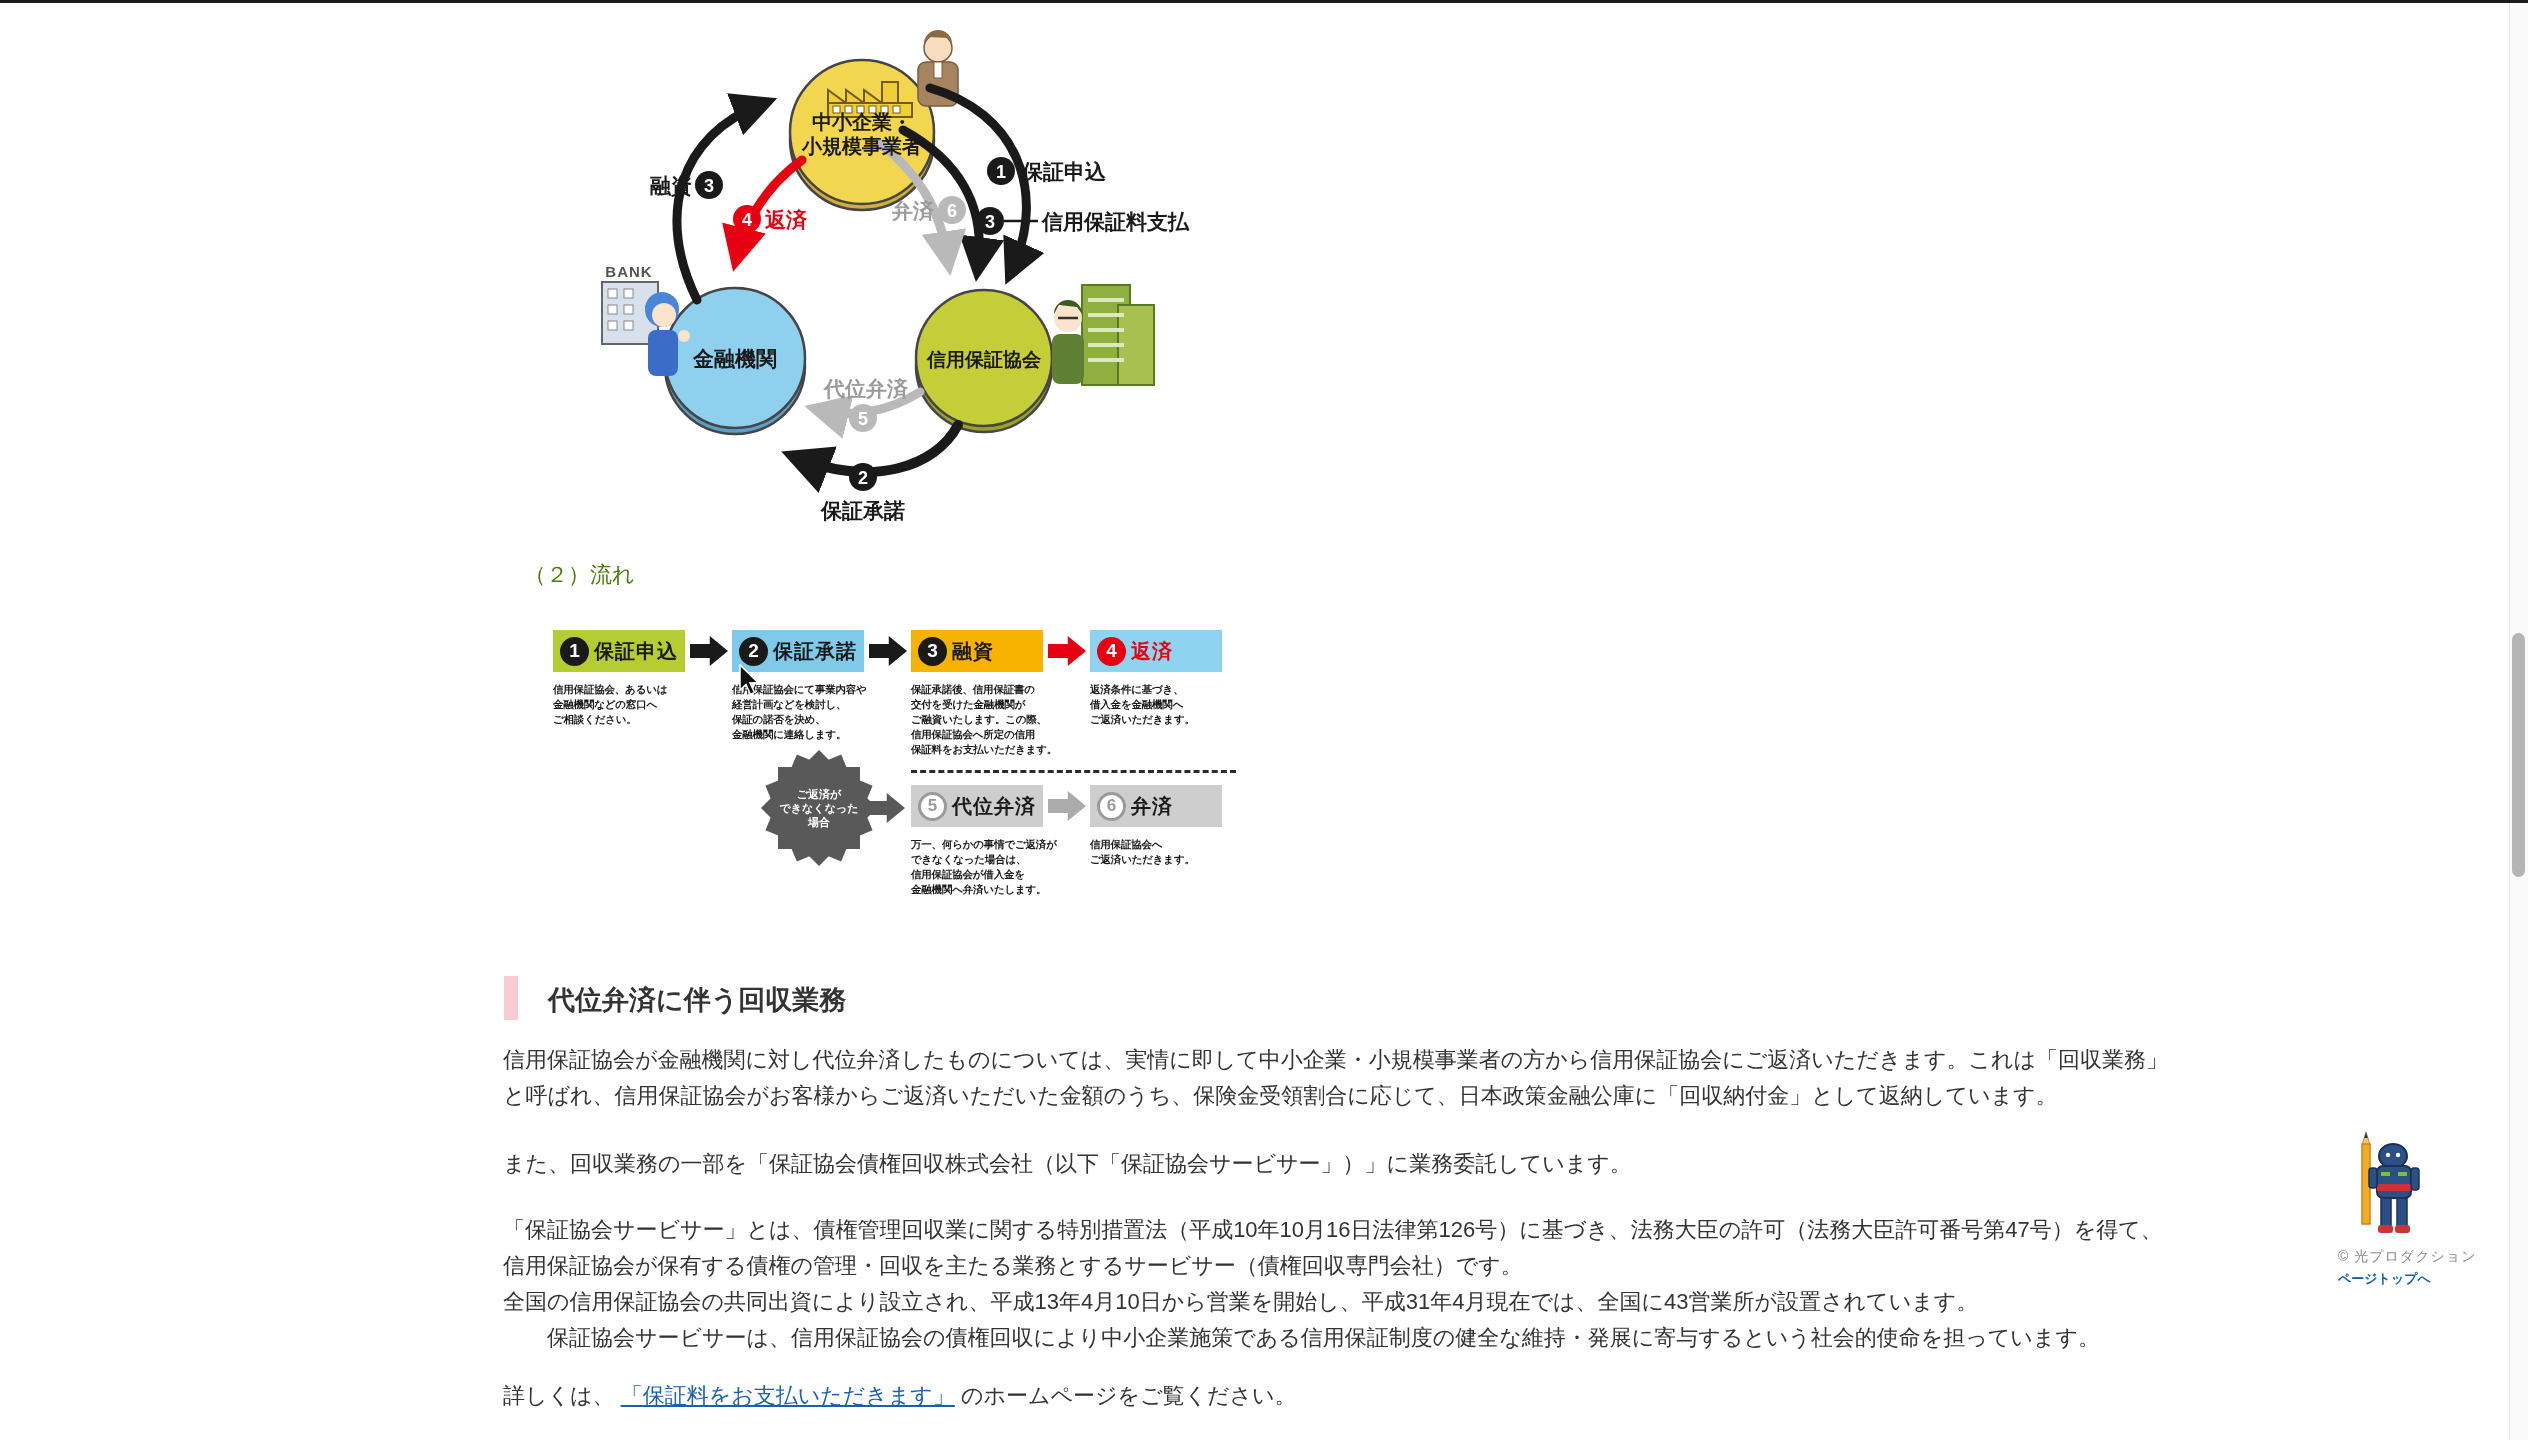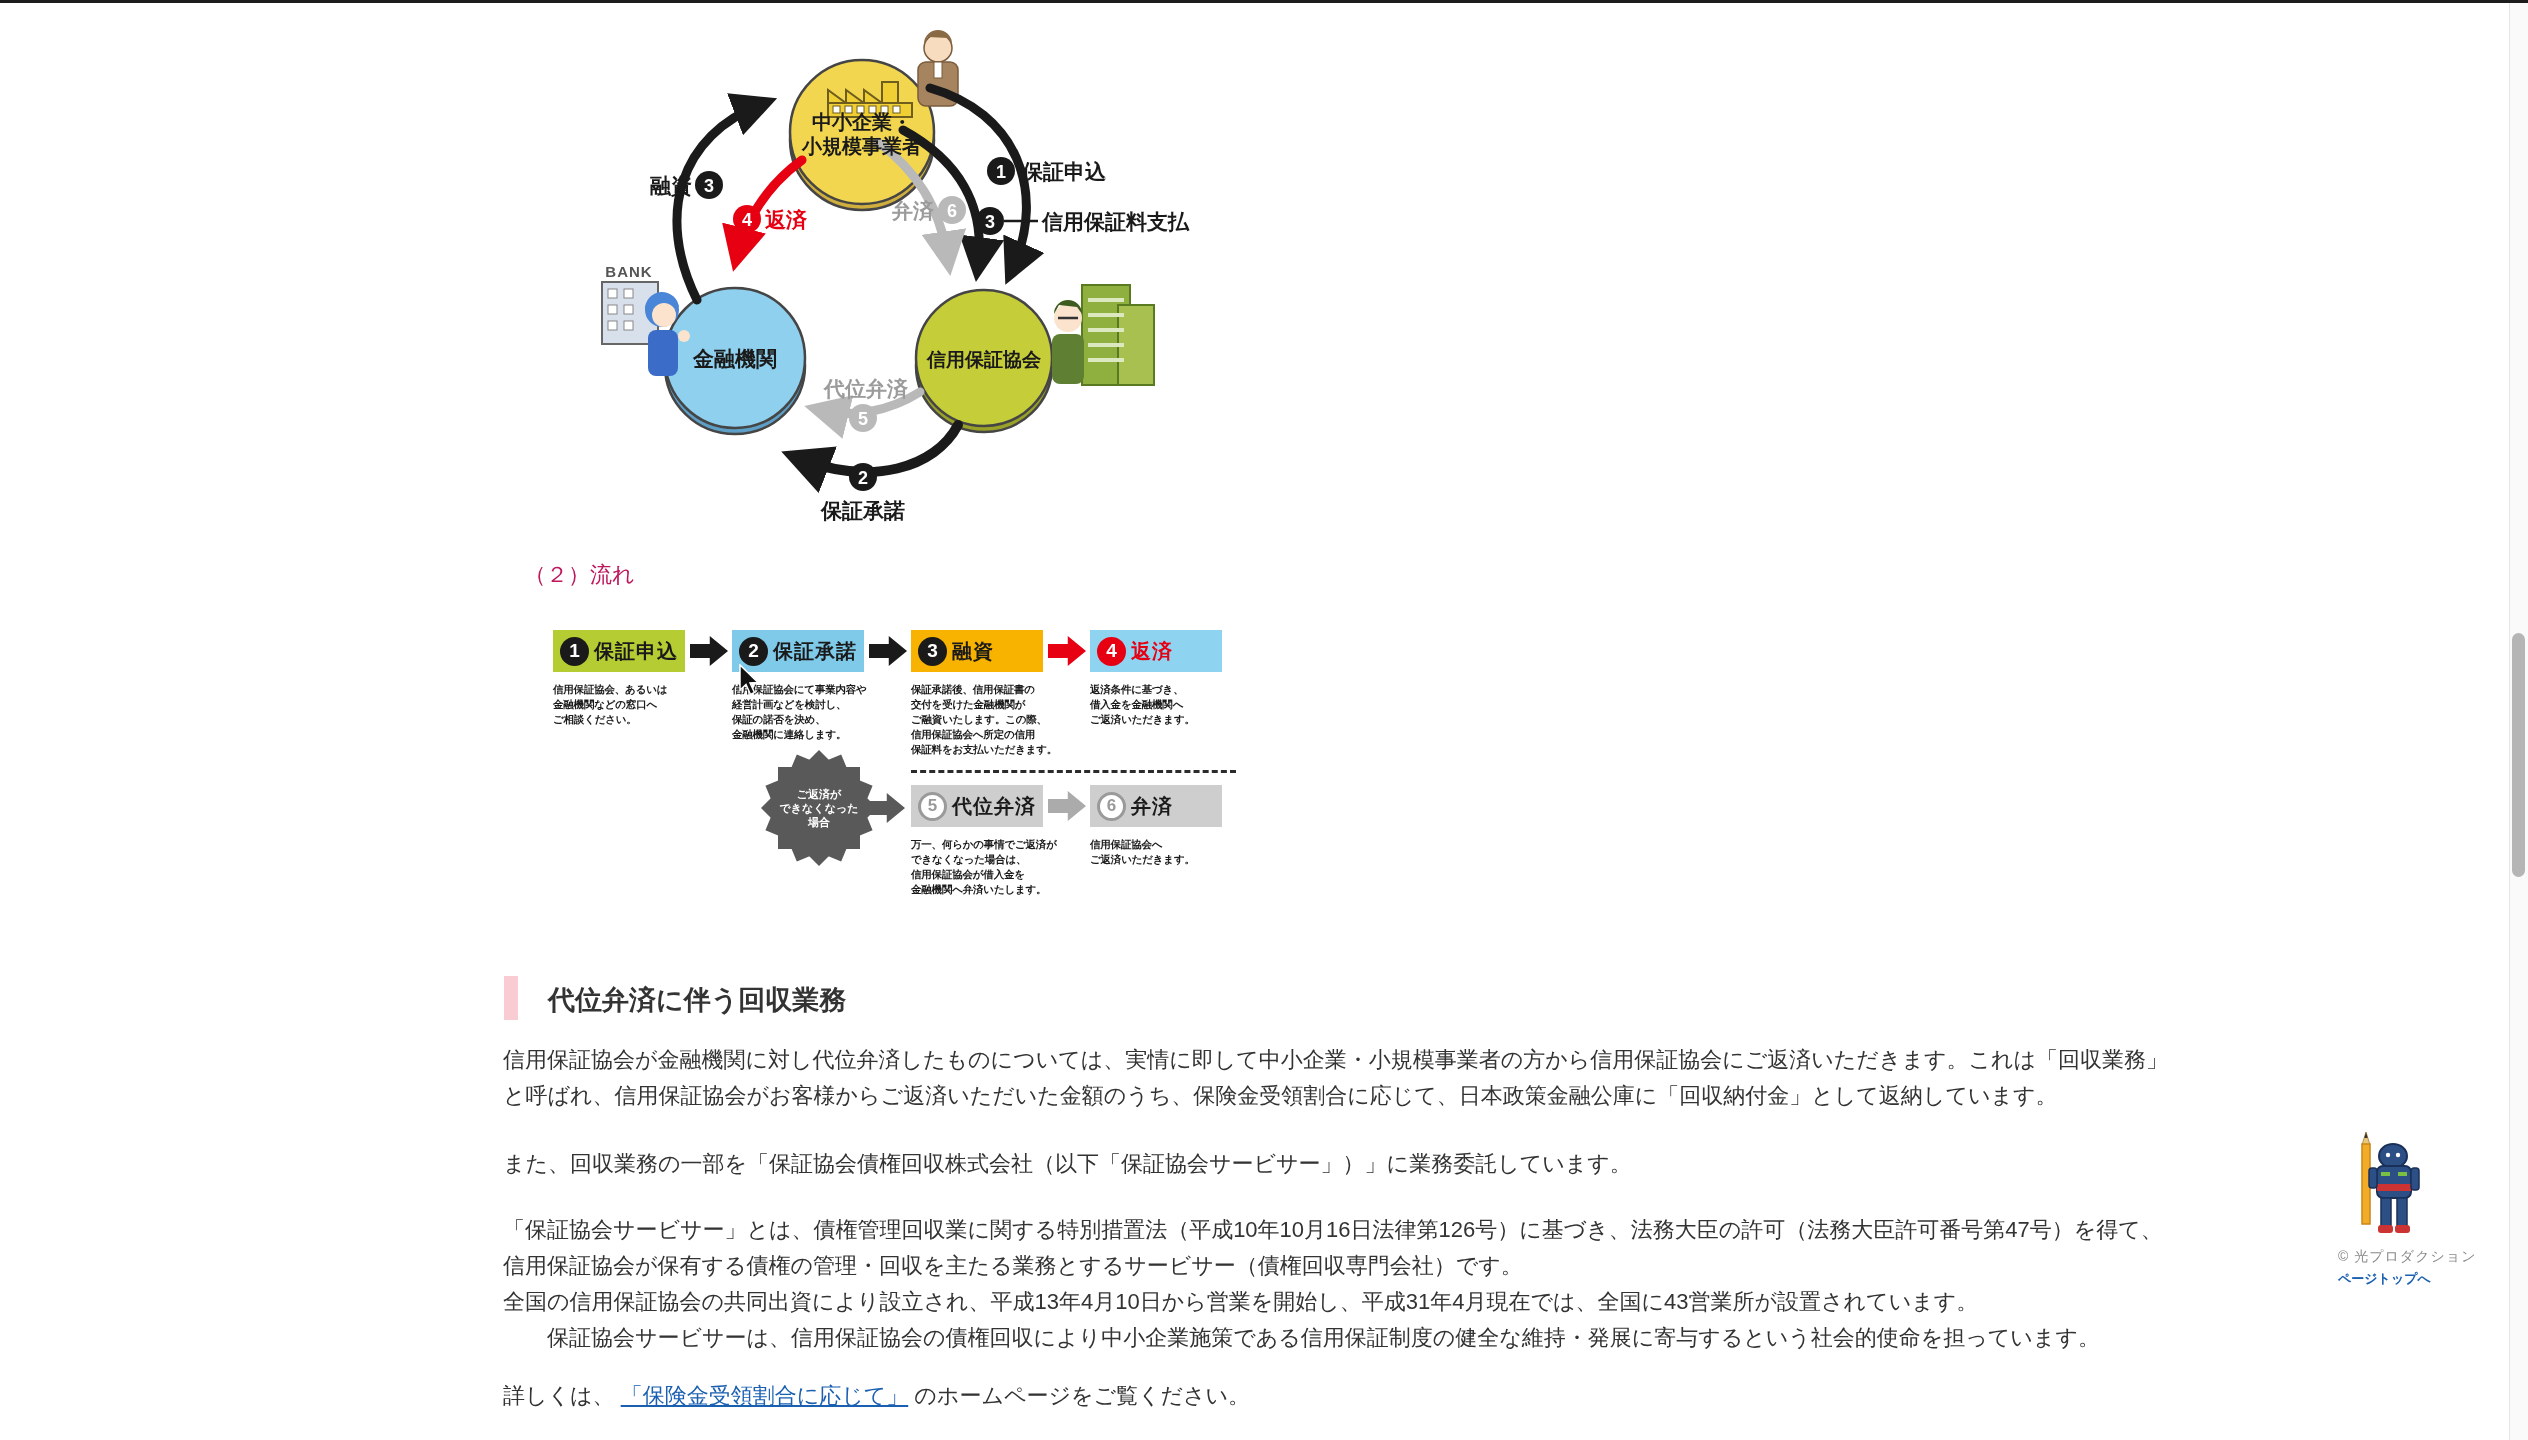--- a/index.html
+++ b/index.html
@@ -22,21 +22,21 @@
   .barrow{position:absolute;width:38px;height:30px;
           clip-path:polygon(0 27%,52% 27%,52% 0,100% 50%,52% 100%,52% 73%,0 73%);}
   .dashline{position:absolute;border-top:3px dashed #2b2b2b;}
   .burst-sq{position:absolute;width:82px;height:82px;background:#595959;}
   .burst-txt{position:absolute;color:#fff;font-size:11px;font-weight:bold;line-height:14px;text-align:center;}
 
   
   .body-line{position:absolute;left:503px;font-size:22px;line-height:36px;color:#333;white-space:nowrap;}
   #recovery-bar{left:504px;top:976px;width:14px;height:44px;background:#f9ccd3;}
   #recovery-heading{left:548px;top:982px;font-size:27px;font-weight:bold;color:#333;}
-  #flow-label{left:524px;top:560px;font-size:22px;color:#be185d;}
+  #flow-label{left:524px;top:560px;font-size:22px;color:#4d7c0f;}
   a.doclink{color:#1a5fb0;text-decoration:underline;cursor:pointer;}
 
   
   #copyright{left:2338px;top:1248px;font-size:14px;color:#8a8a8a;letter-spacing:1px;}
   #pagetop{left:2338px;top:1270px;font-size:13px;font-weight:bold;color:#1a5fb0;cursor:pointer;}
 
   
   #scroll-track{left:2509px;top:3px;width:19px;height:1437px;background:#fafafa;border-left:1px solid #e6e6e6;}
   #scroll-thumb{left:2512px;top:633px;width:13px;height:244px;background:#b5b5b5;border-radius:7px;}
 </style>
@@ -241,21 +241,21 @@
 
   <div class="body-line" style="top:1078px;">と呼ばれ、信用保証協会がお客様からご返済いただいた金額のうち、保険金受領割合に応じて、日本政策金融公庫に「回収納付金」として返納しています。</div>
 
   <div class="body-line" style="top:1212px;">「保証協会サービサー」とは、債権管理回収業に関する特別措置法（平成10年10月16日法律第126号）に基づき、法務大臣の許可（法務大臣許可番号第47号）を得て、</div>
   <div class="body-line" style="top:1248px;">信用保証協会が保有する債権の管理・回収を主たる業務とするサービサー（債権回収専門会社）です。</div>
   <div class="body-line" style="top:1284px;">全国の信用保証協会の共同出資により設立され、平成13年4月10日から営業を開始し、平成31年4月現在では、全国に43営業所が設置されています。</div>
   <div class="body-line" style="top:1320px;margin-left:44px;">保証協会サービサーは、信用保証協会の債権回収により中小企業施策である信用保証制度の健全な維持・発展に寄与するという社会的使命を担っています。</div>
 
   <div class="body-line" style="top:1378px;">
     <span>詳しくは、</span>
-    <a class="doclink">「保険金受領割合に応じて」</a>
+    <a class="doclink">「保証料をお支払いただきます」</a>
     <span>のホームページをご覧ください。</span>
   </div>
 
   <svg class="abs" style="left:2352px;top:1130px;" width="74" height="114" viewBox="0 0 74 114">
     <polygon points="14,2 10,15 18,15" fill="#e8c87a" stroke="#b89150" stroke-width="1"></polygon>
     <polygon points="14,2 12.3,8 15.7,8" fill="#333"></polygon>
     <rect x="10" y="14" width="8" height="80" fill="#f3ac28" stroke="#c8871a" stroke-width="1.5"></rect>
     <ellipse cx="41" cy="26" rx="14" ry="12" fill="#2c4f86" stroke="#1a3058" stroke-width="2"></ellipse>
     <circle cx="36" cy="25" r="2.2" fill="#fff"></circle>
     <circle cx="46" cy="25" r="2.2" fill="#fff"></circle>

